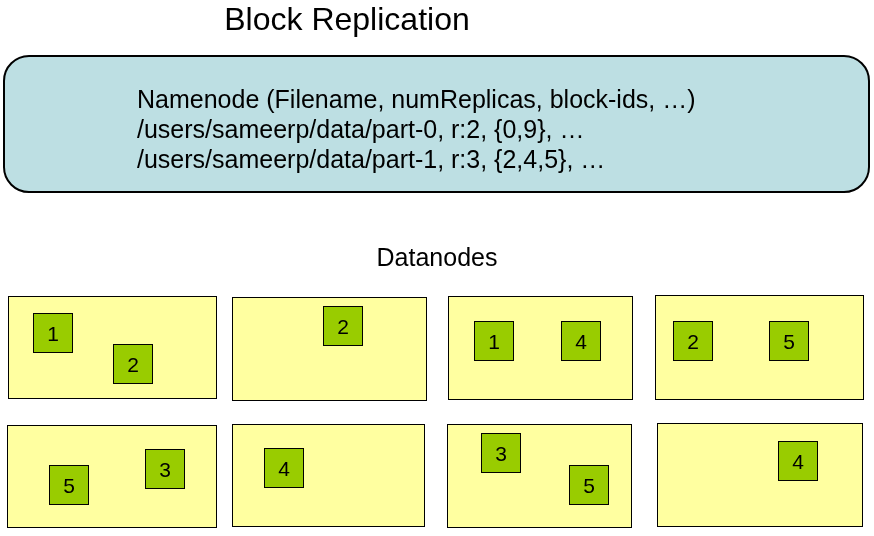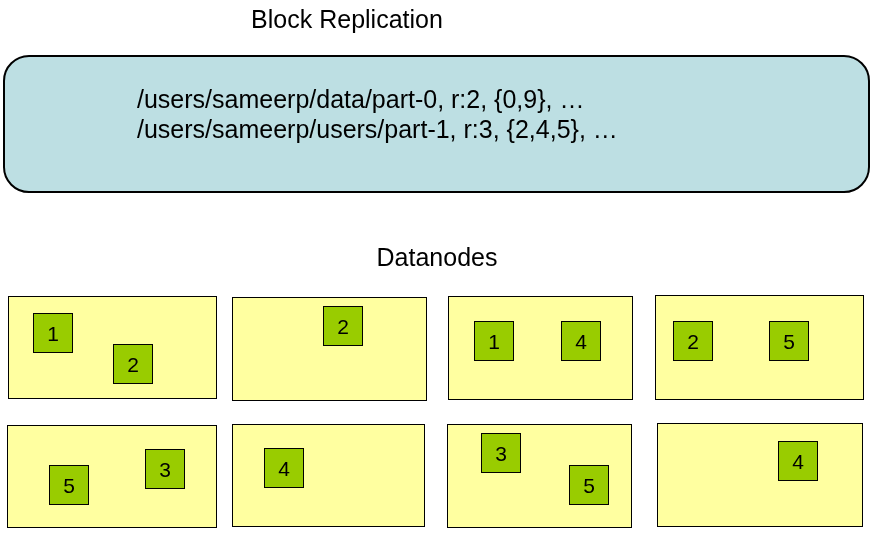--- a/index.html
+++ b/index.html
@@ -6,21 +6,21 @@
   body {
     width:874px; height:536px;
     background:#ffffff;
     font-family:"Liberation Sans", sans-serif;
     color:#000;
     position:relative;
     overflow:hidden;
   }
   .title {
     position:absolute; left:0; top:4px; width:694px;
-    text-align:center; font-size:25px; line-height:30px;
+    text-align:center; font-size:32px; line-height:30px;
   }
   .namenode {
     position:absolute; left:3px; top:55px;
     width:867px; height:138px;
     box-sizing:border-box;
     background:var(--namenode-fill,#BDDFE3);
     border:2px solid var(--border,#000);
     border-radius:26px;
   }
   .namenode-text {
@@ -47,22 +47,23 @@
     font-size:21px; line-height:1;
   }
 </style>
 </head>
 <body style="--namenode-fill: #BDDFE3; --datanode-fill: #FFFFA0; --block-fill: #99CC00; --border: #000000; background: rgb(255, 255, 255);">
 
 <div class="title">Block Replication</div>
 
 <div class="namenode">
   <div class="namenode-text">
+    <div>Namenode (Filename, numReplicas, block-ids, …)</div>
     <div>/users/sameerp/data/part-0, r:2, {0,9}, …</div>
-    <div>/users/sameerp/users/part-1, r:3, {2,4,5}, …</div>
+    <div>/users/sameerp/data/part-1, r:3, {2,4,5}, …</div>
   </div>
 </div>
 
 <div class="datanodes-label">Datanodes</div>
 
 <div class="datanode" style="left:8px;top:296px;width:209px;height:103px">
   <div class="block" style="left:24px;top:16px">
       <span>1</span>
     </div>
   <div class="block" style="left:104px;top:47px">

